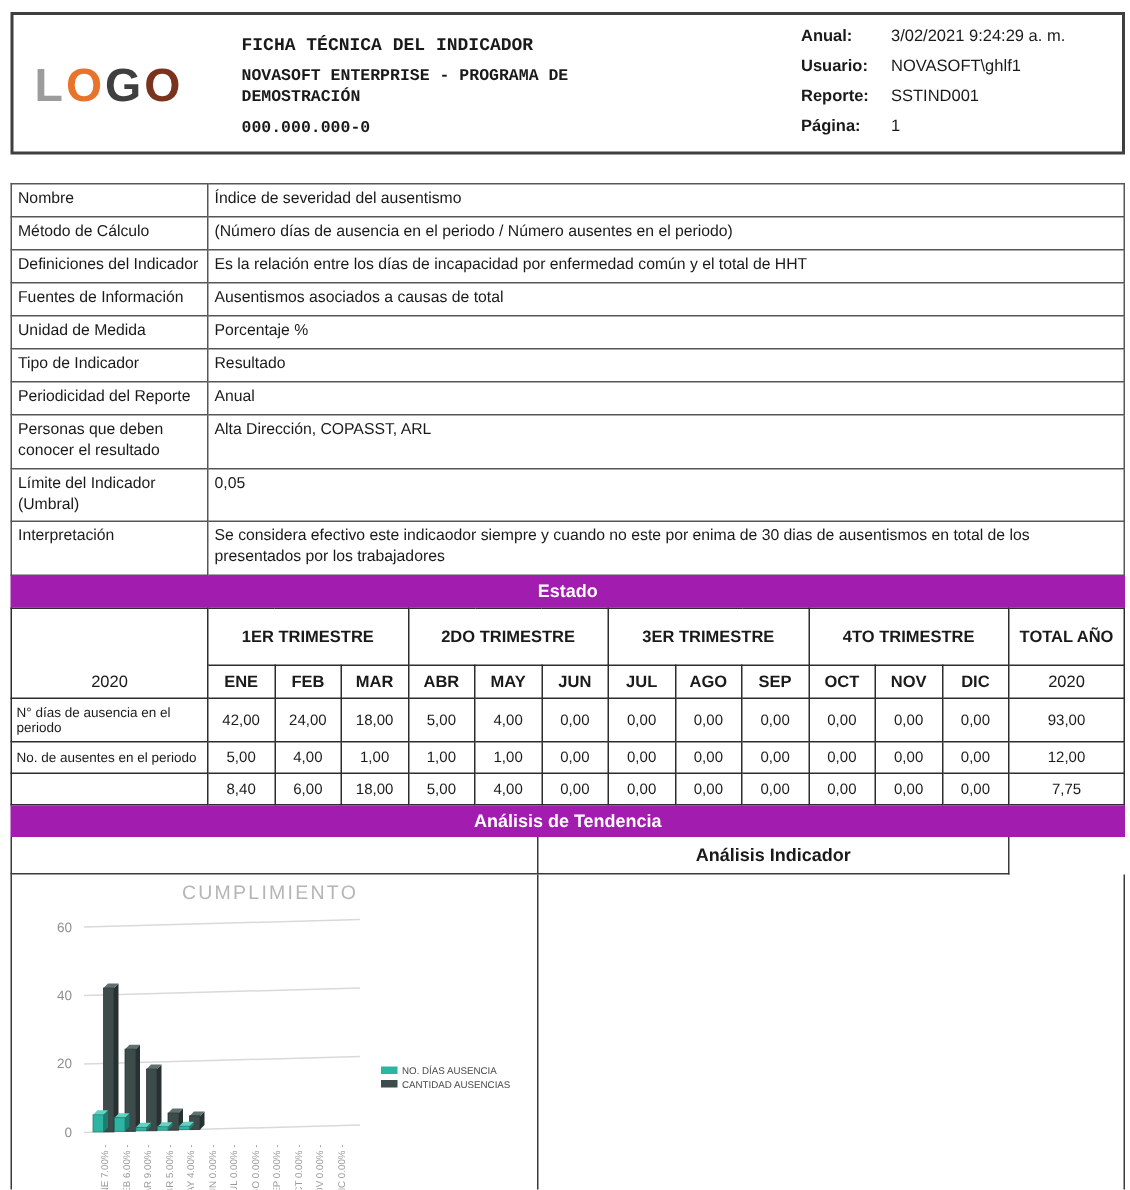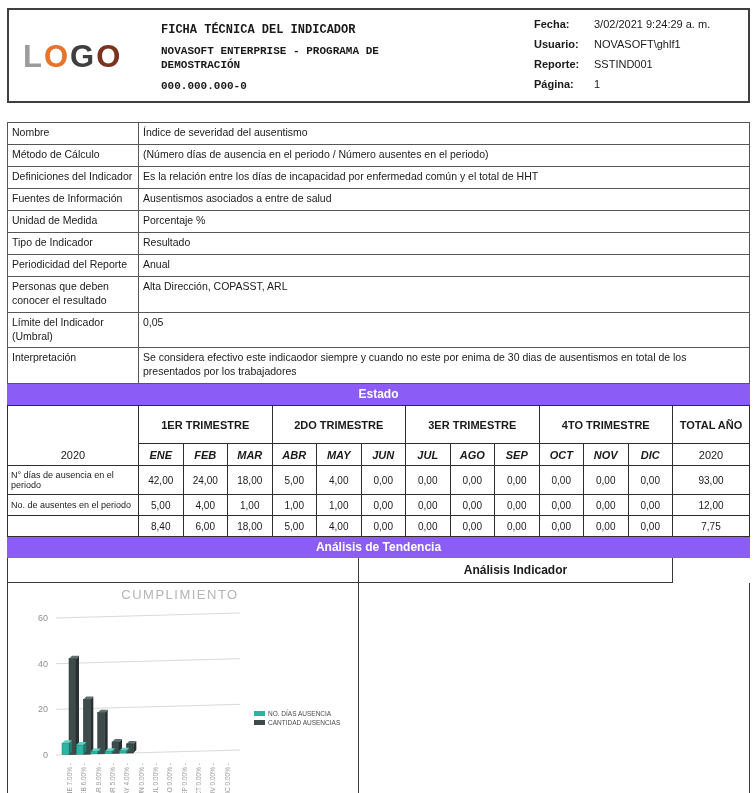--- a/index.html
+++ b/index.html
@@ -44,31 +44,31 @@
     font-size: 10.5px;
     padding: 3px 4px 4px 4px;
     vertical-align: top;
     line-height: 1.32;
   }
   .info-table .lblcol { width: 131px; }
   .info-table tr { height: 22px; }
 
   
   .navy-band {
-    background: #8b5cf6; color: #fff;
+    background: #a21caf; color: #fff;
     font-weight: bold; font-size: 12px;
     text-align: center; padding: 3px 0 4px;
     width: 743px;
   }
   .band-gap { margin-top: 0; }
 
   
   .estado-table td { border: 1px solid #2d2d2d; text-align: center; }
   .estado-table .trih { font-size: 11px; font-weight: bold; padding: 4px 0; height: 38px; }
-  .estado-table .mon  { font-size: 11px; font-weight: bold; padding: 3px 0; height: 22px; font-style: italic; }
+  .estado-table .mon  { font-size: 11px; font-weight: bold; padding: 3px 0; height: 22px; }
   .estado-table .yearc{ font-size: 11px; font-weight: normal; vertical-align: bottom; padding-bottom: 4px; }
   .estado-table .rowlbl { font-size: 9px; text-align: left; padding: 4px 2px 4px 3px; }
   .estado-table .val { font-size: 10px; padding: 4px 0; height: 21px; }
 
   
   .analysis-header-row {
     display: flex; width: 666px; height: 25px;
     border-left: 1px solid #3a3a3a; border-right: 1px solid #3a3a3a; border-bottom: 1px solid #3a3a3a;
   }
   .analysis-header-row .left-cell { width: 351px; border-right: 1px solid #3a3a3a; }
@@ -96,21 +96,21 @@
         <span class="l3">G</span>
         <span class="l4">O</span>
     </div>
     <div class="titles">
       <div class="rpt-title">FICHA TÉCNICA DEL INDICADOR</div>
       <div class="rpt-subtitle">NOVASOFT ENTERPRISE  -  PROGRAMA DE DEMOSTRACIÓN</div>
       <div class="rpt-code">000.000.000-0</div>
     </div>
     <div class="meta">
       <div class="meta-row">
-        <span class="meta-label">Fecha:</span>
+        <span class="meta-label">Anual:</span>
         <span class="meta-value">3/02/2021 9:24:29 a. m.</span>
       </div>
       <div class="meta-row">
         <span class="meta-label">Usuario:</span>
         <span class="meta-value">NOVASOFT\ghlf1</span>
       </div>
       <div class="meta-row">
         <span class="meta-label">Reporte:</span>
         <span class="meta-value">SSTIND001</span>
       </div>
@@ -134,21 +134,21 @@
       <tr>
           <td>Método de Cálculo</td>
           <td>(Número días de ausencia en el periodo / Número ausentes en el periodo)</td>
         </tr>
       <tr>
           <td>Definiciones del Indicador</td>
           <td>Es la relación entre los días de incapacidad por enfermedad común y el total de HHT</td>
         </tr>
       <tr>
           <td>Fuentes de Información</td>
-          <td>Ausentismos asociados a entre de salud</td>
+          <td>Ausentismos asociados a causas de total</td>
         </tr>
       <tr>
           <td>Unidad de Medida</td>
           <td>Porcentaje %</td>
         </tr>
       <tr>
           <td>Tipo de Indicador</td>
           <td>Resultado</td>
         </tr>
       <tr>

